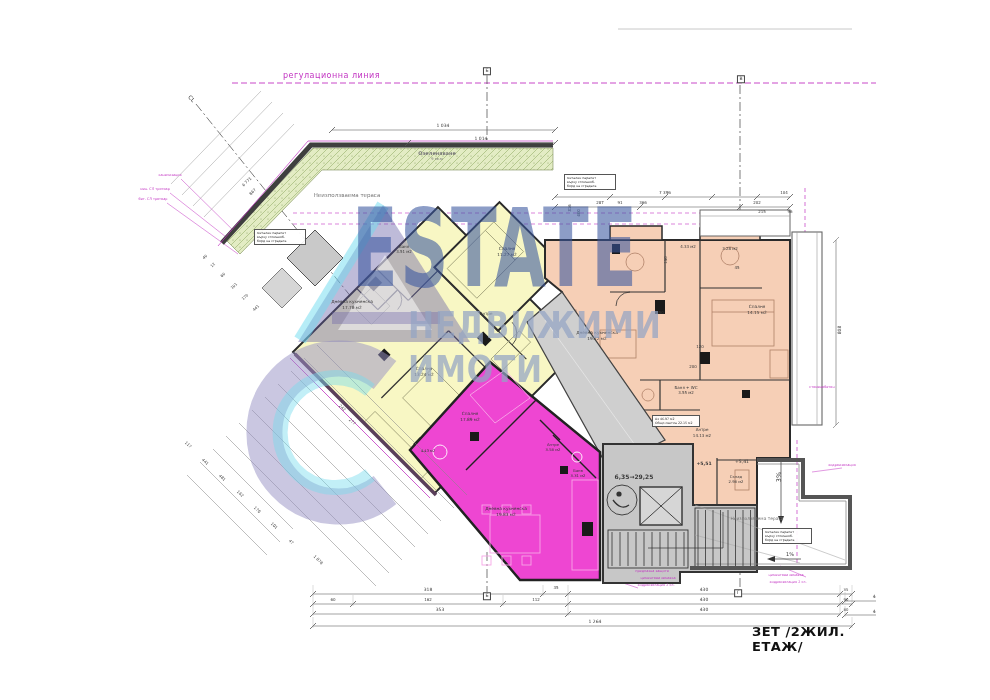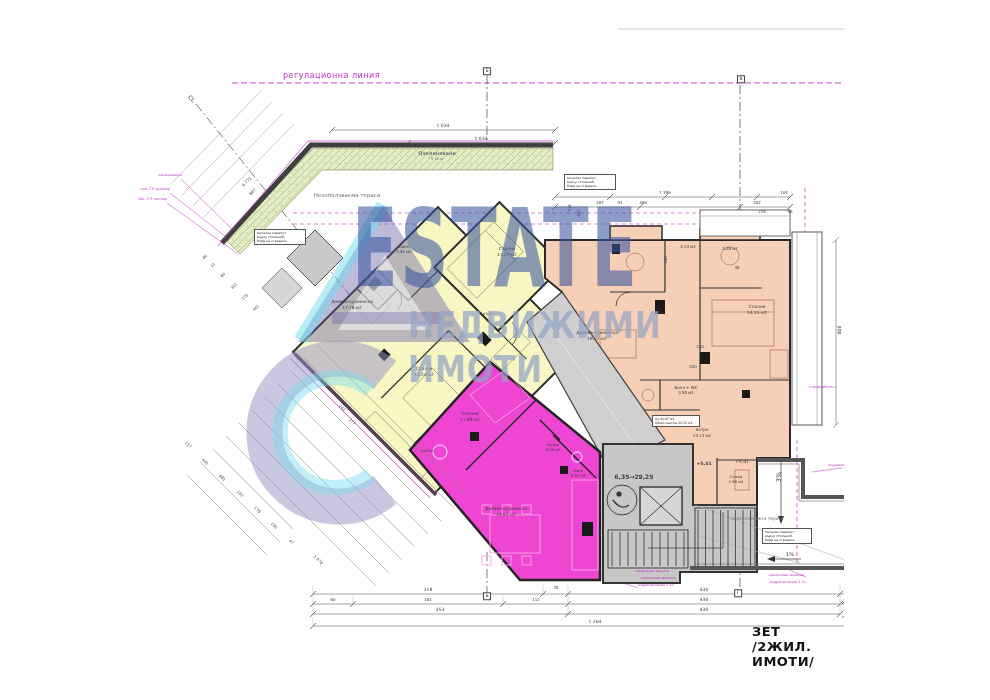--- a/index.html
+++ b/index.html
@@ -1,17 +1,17 @@
 <!DOCTYPE html>
 <html><head>
 <meta charset="utf-8">
 <style>
   html,body{margin:0;padding:0;background:#ffffff;}
   #canvas{position:relative;width:844px;height:700px;background:#ffffff;overflow:hidden;
-          font-family:"DejaVu Sans",sans-serif;}
+          font-family:"DejaVu Sans",sans-serif;padding-left:32px;}
   #plan-svg{position:absolute;left:0;top:0;}
   .lbl{position:absolute;white-space:nowrap;transform:translate(-50%,-50%);
        font-family:"DejaVu Sans",sans-serif;color:#3a3a3a;line-height:1;}
   .lbl.boxed{border:0.6px solid #444;background:#fff;padding:0.5px 1.5px;}
   .note{position:absolute;transform:translate(-50%,-50%);border:0.6px solid #555;
         background:rgba(255,255,255,0.92);font-size:3.2px;line-height:1.25;color:#333;
         padding:1px 2px;text-align:left;}
   #regulation-label{position:absolute;left:283px;top:71px;font-size:8px;color:#c233c2;
         letter-spacing:0.5px;}
   #drawing-title{position:absolute;left:752px;top:624px;font-size:13px;font-weight:bold;
@@ -318,21 +318,21 @@
     <polygon points="383,205 298,342 470,342" fill="rgba(100,92,165,0.42)"></polygon>
     <polygon points="385,255 338,330 432,330" fill="rgba(255,255,255,0.5)"></polygon>
     <line x1="383" y1="205" x2="300" y2="340" stroke="rgba(110,220,240,0.5)" stroke-width="13"></line>
     <rect x="332" y="312" width="108" height="12" fill="rgba(100,92,165,0.35)"></rect>
     <path d="M 385,375 A 74,74 0 1 0 385,490" fill="none" stroke="rgba(150,143,195,0.5)" stroke-width="36"></path>
     <path d="M 370,390 A 55,55 0 1 0 370,475" fill="none" stroke="rgba(120,220,238,0.45)" stroke-width="15"></path>
   </g>
 </svg>
 
 <div id="regulation-label">регулационна линия</div>
-<div id="drawing-title">ЗЕТ /2ЖИЛ. ИМОТИ/</div>
+<div id="drawing-title">ЗЕТ /2ЖИЛ. ЕТАЖ/</div>
 
 <div id="labels-layer">
       <span class="lbl" style="left: 443px; top: 126px; font-size: 4.5px; color: rgb(58, 58, 58); transform: translate(-50%, -50%);">1 034</span>
       <span class="lbl" style="left: 481px; top: 139px; font-size: 4.5px; color: rgb(58, 58, 58); transform: translate(-50%, -50%);">1 014</span>
       <span class="lbl" style="left: 665px; top: 193px; font-size: 4.2px; color: rgb(58, 58, 58); transform: translate(-50%, -50%);">7 396</span>
       <span class="lbl" style="left: 620px; top: 203px; font-size: 4px; color: rgb(58, 58, 58); transform: translate(-50%, -50%);">91</span>
       <span class="lbl" style="left: 643px; top: 203px; font-size: 4px; color: rgb(58, 58, 58); transform: translate(-50%, -50%);">366</span>
       <span class="lbl" style="left: 600px; top: 203px; font-size: 4px; color: rgb(58, 58, 58); transform: translate(-50%, -50%);">287</span>
       <span class="lbl" style="left: 757px; top: 203px; font-size: 4px; color: rgb(58, 58, 58); transform: translate(-50%, -50%);">202</span>
       <span class="lbl" style="left: 784px; top: 193px; font-size: 4px; color: rgb(58, 58, 58); transform: translate(-50%, -50%);">104</span>

